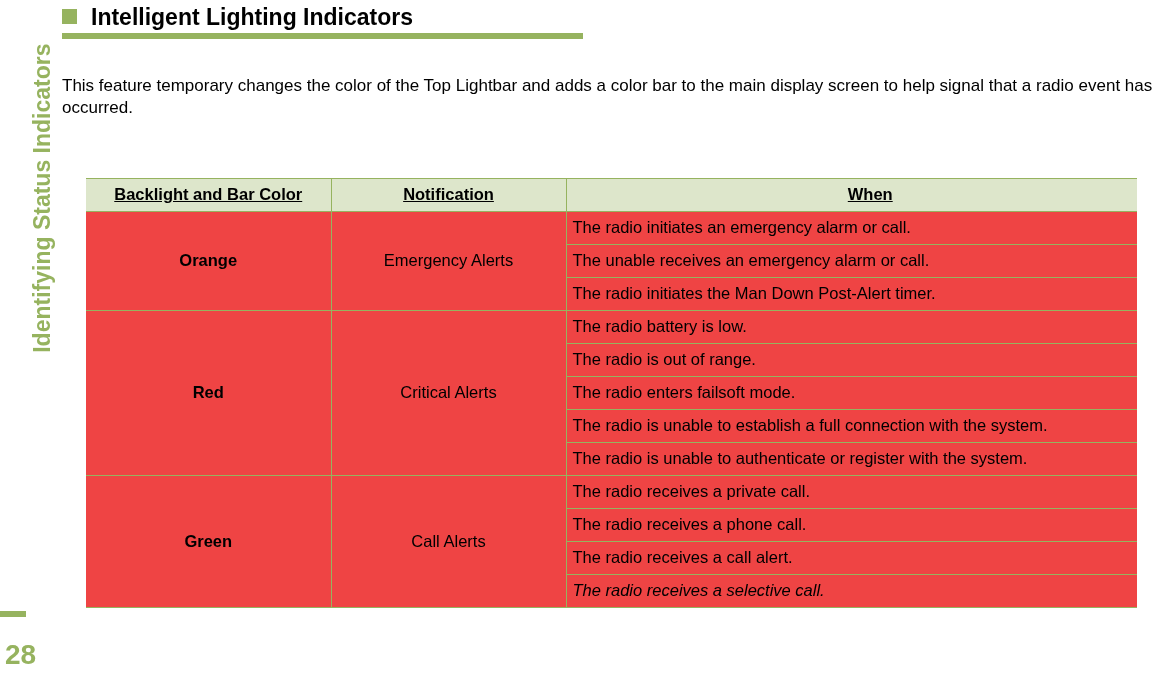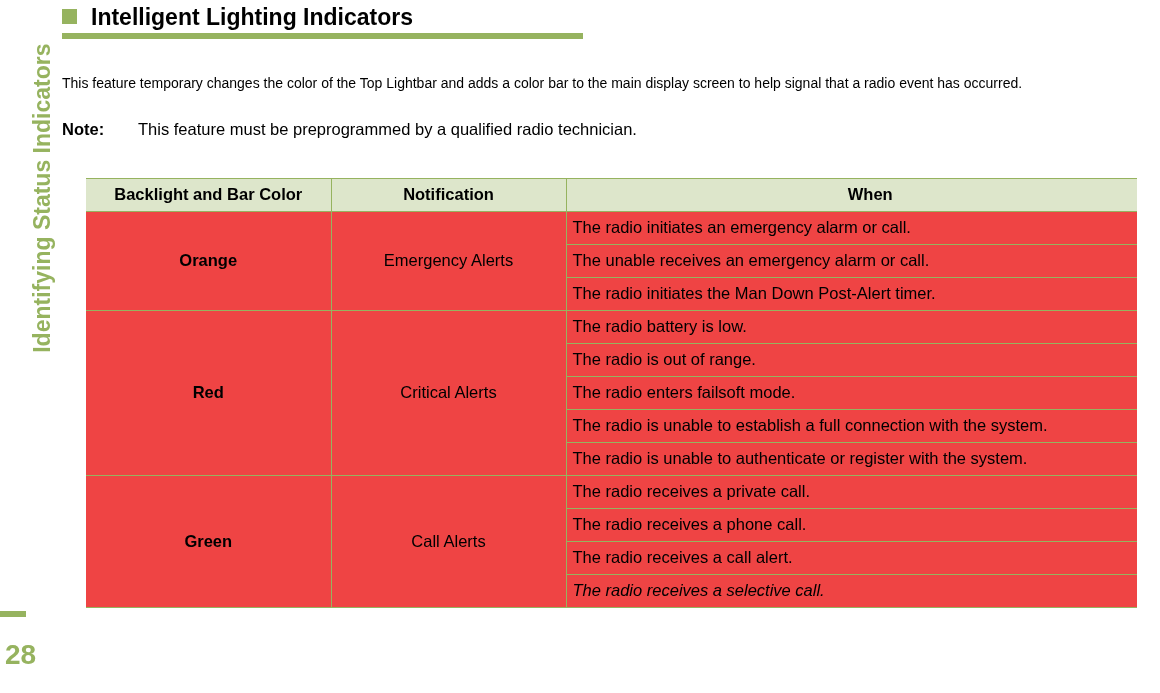--- a/index.html
+++ b/index.html
@@ -96,21 +96,21 @@
     height: 6px;
     background: #96b35f;
   }
 
   
   #intro-paragraph {
     position: absolute;
     left: 0px;
     top: 58px;
     width: 1098px;
-    font-size: 14px;
+    font-size: 17px;
     line-height: 22px;
     color: #000000;
   }
   #note-block {
     position: absolute;
     left: 0px;
     top: 118px;
     font-size: 16.5px;
     line-height: 22px;
     white-space: nowrap;
@@ -136,20 +136,21 @@
   #indicator-table col.c3 { width: 571px; }
 
   #indicator-table th {
     background: #dde6cb;
     border: 1px solid #96b35f;
     font-size: 16.5px;
     font-weight: bold;
     text-align: center;
     padding: 6px 4px 7px 4px;
     color: #000;
+    text-decoration: underline;
   }
   #indicator-table th.th-color { border-left: none; }
   #indicator-table th.th-when { border-right: none; padding-left: 41px; }
 
   #indicator-table td {
     border-top: 1px solid #96b35f;
     border-bottom: 1px solid #96b35f;
     font-size: 16.5px;
     padding: 6px 6px 7px 6px;
     vertical-align: middle;
@@ -191,23 +192,20 @@
 <div id="content">
 
   <div id="heading-row">
     <span id="heading-bullet"></span>
     <span id="heading-title">Intelligent Lighting Indicators</span>
     <span id="heading-rule"></span>
   </div>
 
   <p id="intro-paragraph">This feature temporary changes the color of the Top Lightbar and adds a color bar to the main display screen to help signal that a radio event has occurred.</p>
 
-  <div id="note-block">
-    <span id="note-label">Note:</span><span id="note-text">This feature must be preprogrammed by a qualified radio technician.</span>
-  </div>
 
   <table id="indicator-table">
     <colgroup>
       <col class="c1">
         <col class="c2">
         <col class="c3">
     </colgroup>
     <thead>
       <tr>
         <th class="th-color">Backlight and Bar Color</th>

